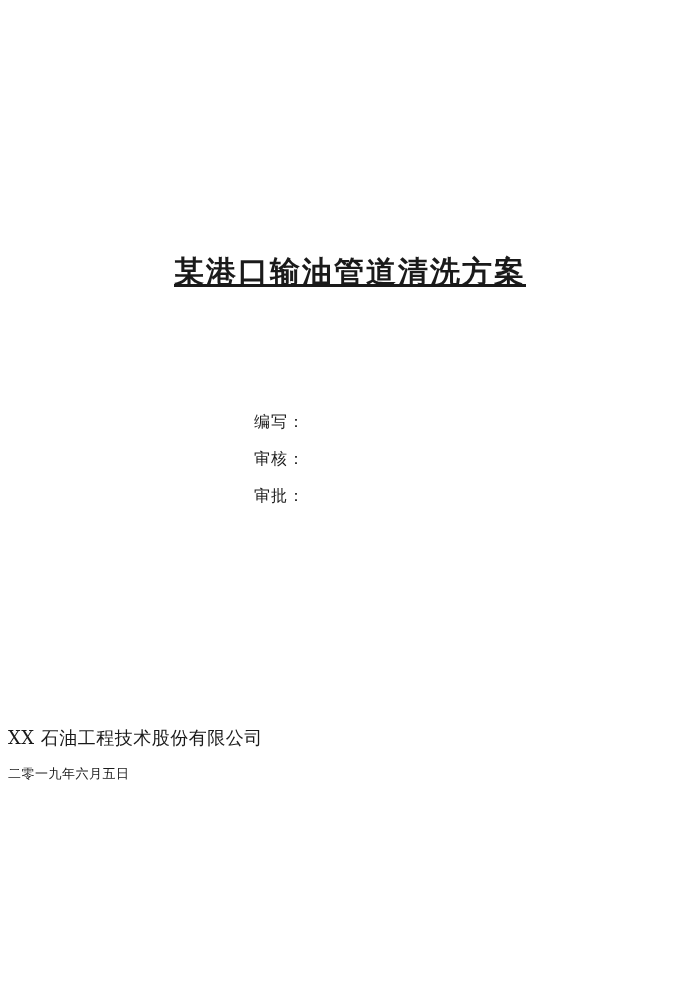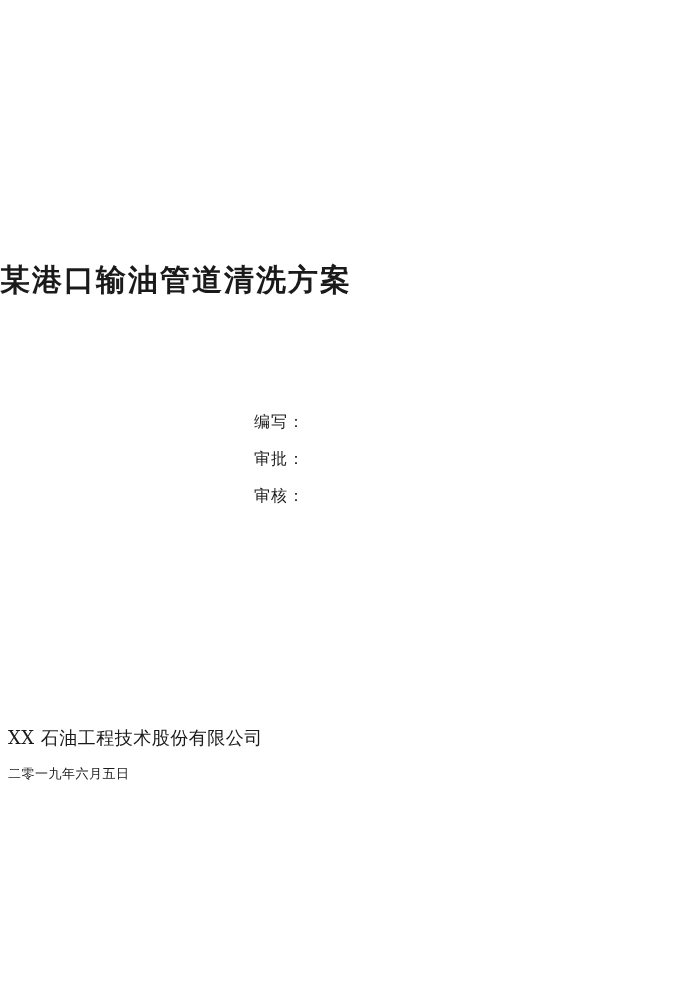--- a/index.html
+++ b/index.html
@@ -11,28 +11,30 @@
     position: relative;
     width: 700px;
     height: 990px;
     background: #ffffff;
     font-family: "DejaVu Serif", "Liberation Serif", serif;
     color: #1a1a1a;
     overflow: hidden;
   }
   .doc-title {
     position: absolute;
-    top: 260px;
+    top: 252px;
     left: 0;
     width: 100%;
     margin: 0;
+    text-align: center;
     font-size: 30px;
     font-weight: 700;
     letter-spacing: 2px;
     white-space: nowrap;
+    text-decoration: underline;
   }
   .sign-block {
     position: absolute;
     top: 404px;
     left: 246px;
     font-size: 16px;
   }
   .sign-row {
     height: 37px;
     display: flex;
@@ -69,25 +71,25 @@
 <div class="page">
 
   <h1 class="doc-title">某港口输油管道清洗方案</h1>
 
   <div class="sign-block">
     <div class="sign-row">
       <span class="sign-label">编写：</span>
       <span class="sign-value"></span>
     </div>
     <div class="sign-row">
-      <span class="sign-label">审批：</span>
+      <span class="sign-label">审核：</span>
       <span class="sign-value"></span>
     </div>
     <div class="sign-row">
-      <span class="sign-label">审核：</span>
+      <span class="sign-label">审批：</span>
       <span class="sign-value"></span>
     </div>
   </div>
 
   <div class="footer-block">
     <div class="company-name">XX 石油工程技术股份有限公司</div>
     <div class="document-date">二零一九年六月五日</div>
   </div>
 
 </div>

